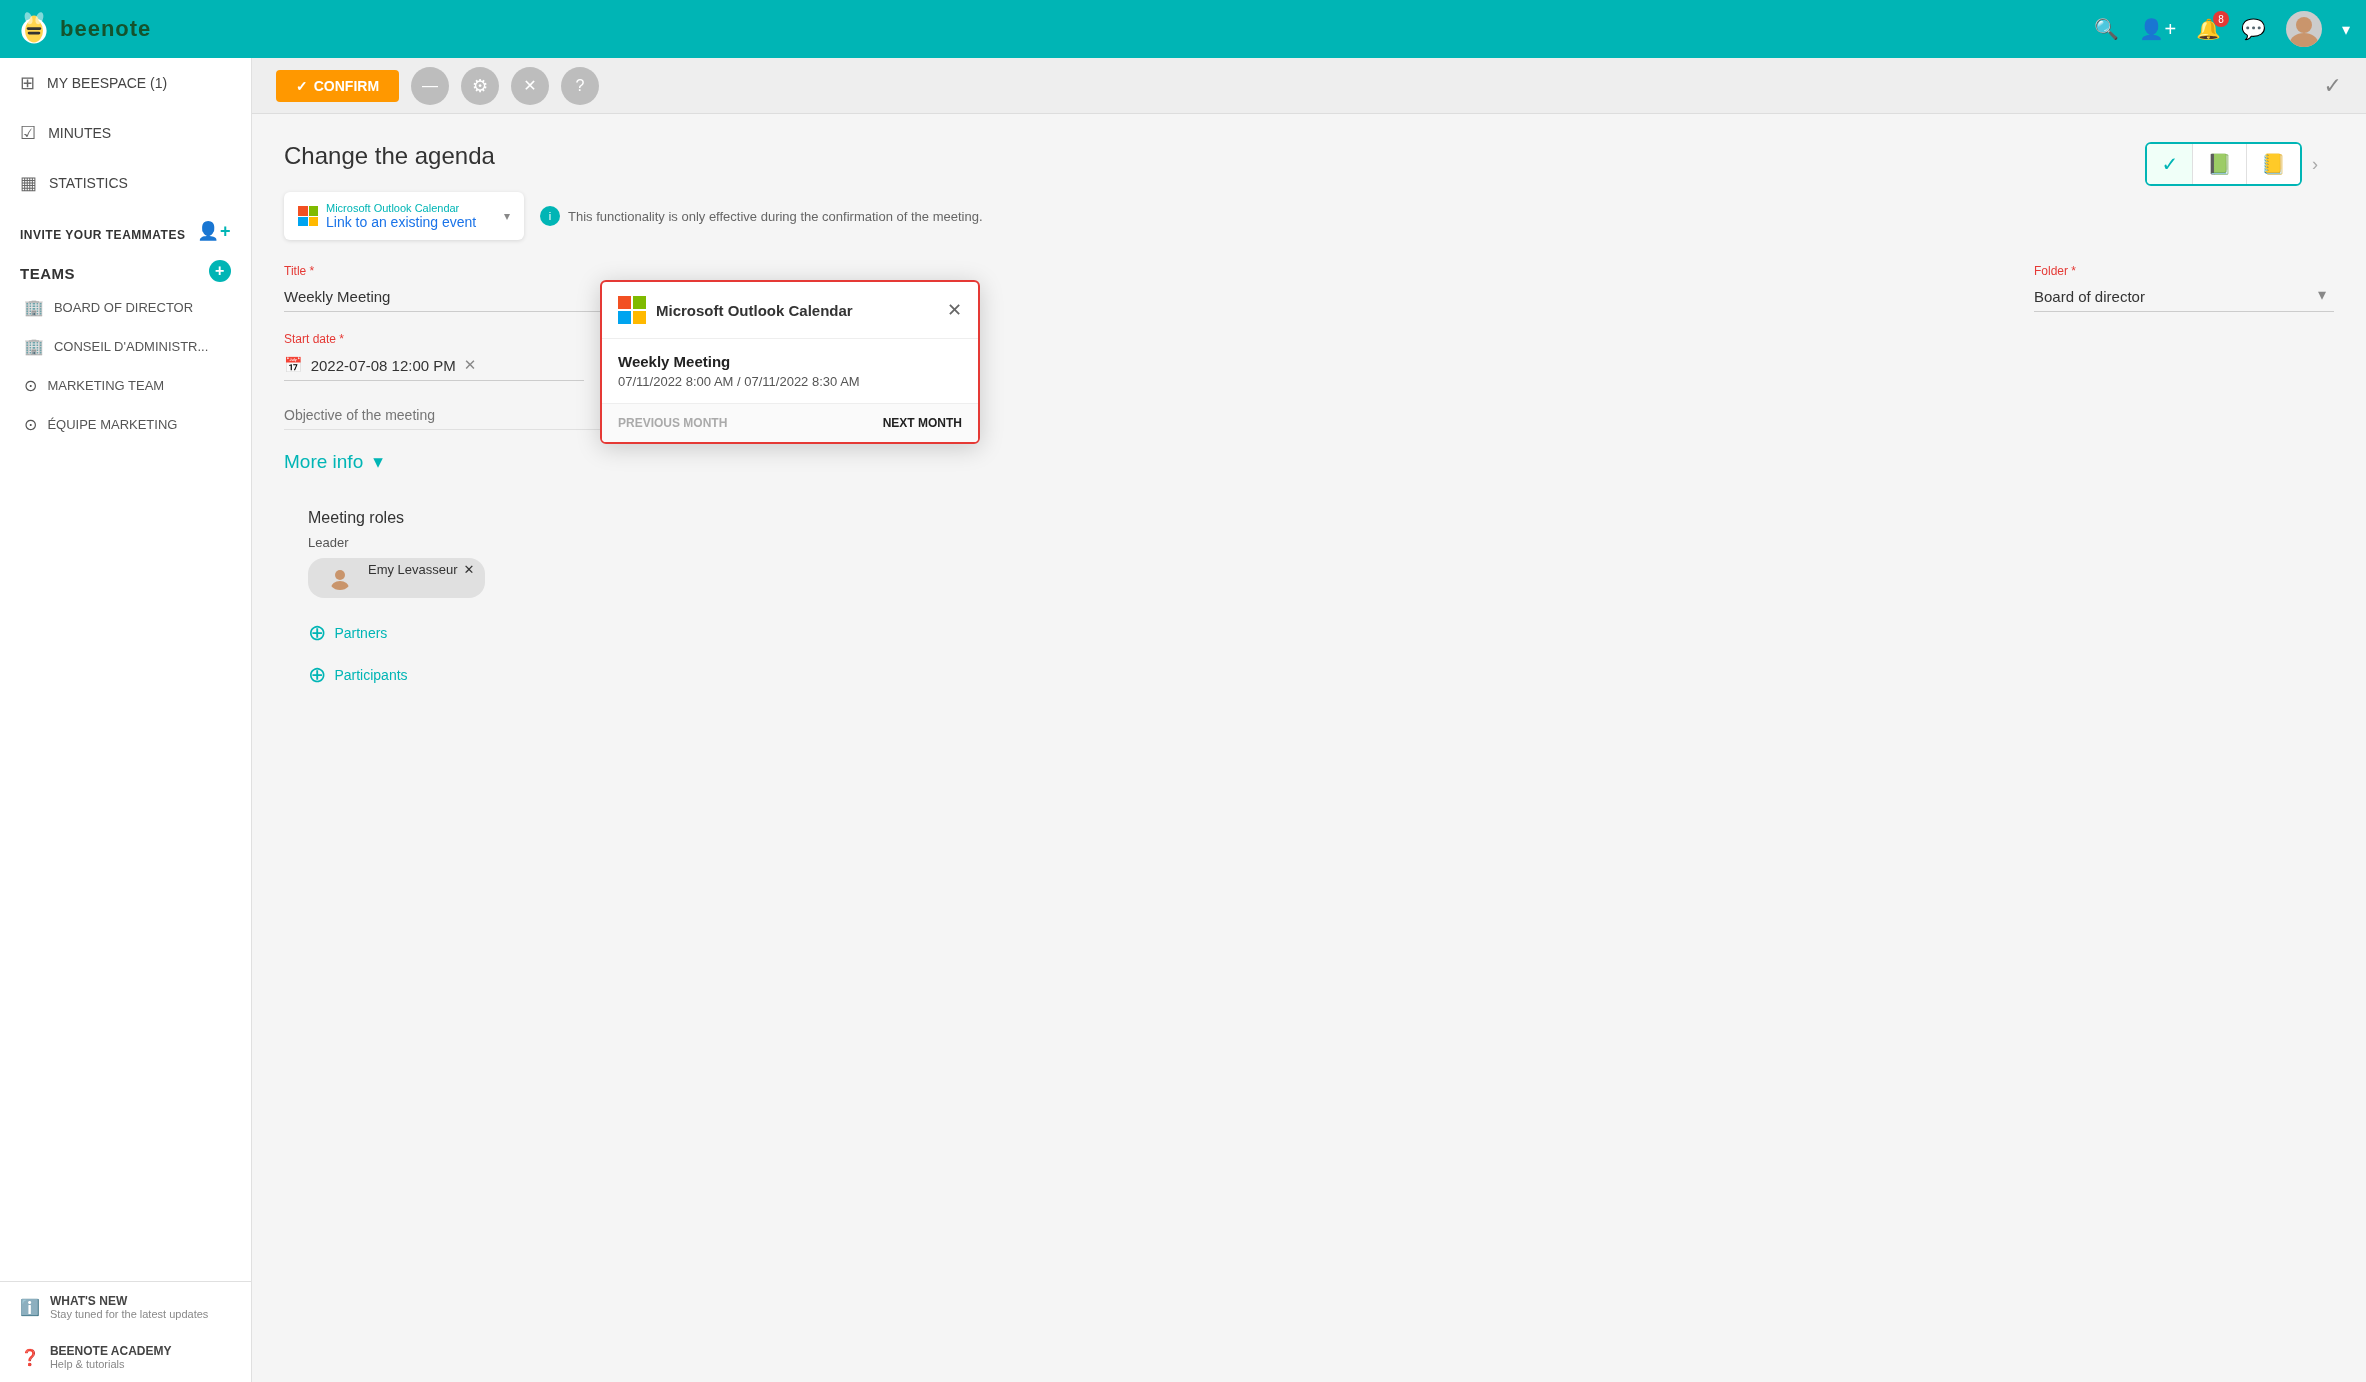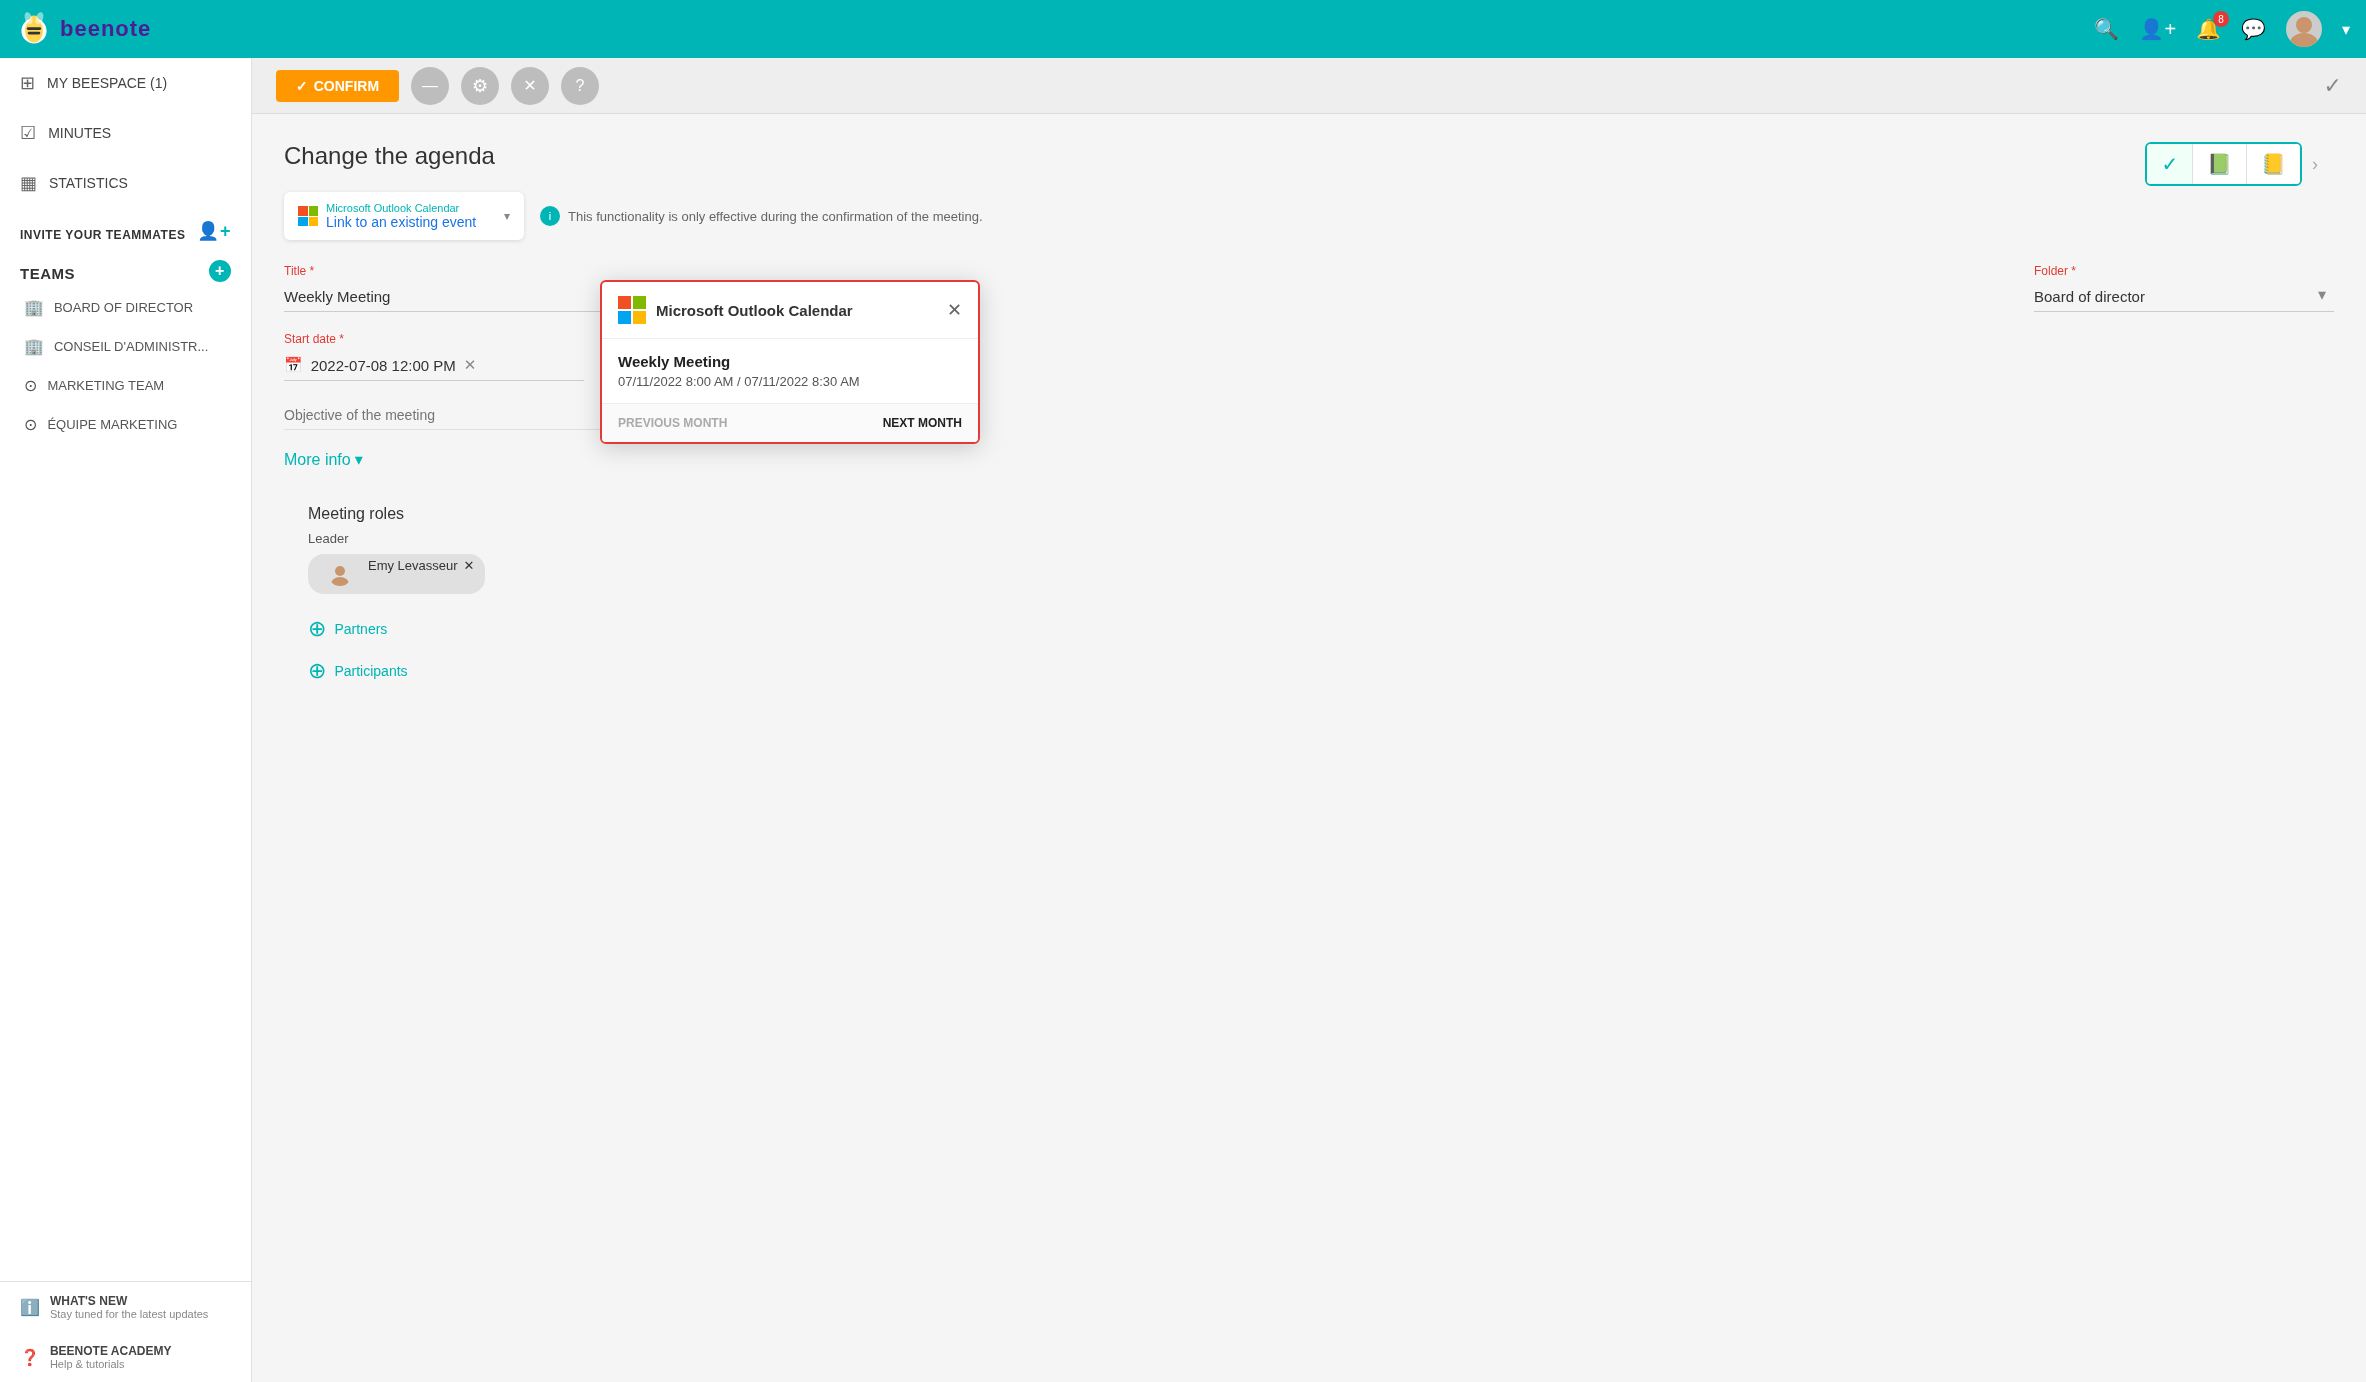--- a/index.html
+++ b/index.html
@@ -10,21 +10,21 @@
       background: #00b5b5;
       height: 58px;
       display: flex;
       align-items: center;
       padding: 0 16px;
       justify-content: space-between;
       position: fixed; top: 0; left: 0; right: 0; z-index: 100;
     }
     .topnav-logo { display: flex; align-items: center; gap: 8px; }
     .logo-icon { width: 36px; height: 36px; }
-    .logo-text { color: #4c1d95; font-size: 22px; font-weight: 700; letter-spacing: 1px; }
+    .logo-text { color: #14532d; font-size: 22px; font-weight: 700; letter-spacing: 1px; }
     .topnav-right { display: flex; align-items: center; gap: 20px; }
     .topnav-icon { color: white; font-size: 20px; cursor: pointer; position: relative; }
     .badge {
       position: absolute; top: -6px; right: -8px;
       background: #e53935; color: white; border-radius: 50%;
       width: 16px; height: 16px; font-size: 10px;
       display: flex; align-items: center; justify-content: center;
     }
     .avatar { width: 36px; height: 36px; border-radius: 50%; background: #ccc; overflow: hidden; cursor: pointer; }
 
@@ -151,22 +151,22 @@
       appearance: none; cursor: pointer;
     }
     .form-group-folder { position: relative; }
     .folder-arrow { position: absolute; right: 8px; bottom: 8px; color: #888; }
     .objective-input {
       border: none; border-bottom: 1px solid #e0e0e0;
       padding: 6px 0; font-size: 14px; color: #aaa;
       background: transparent; outline: none; min-width: 500px;
     }
     .more-info-btn {
-      color: #00b5b5; font-size: 16px; cursor: pointer;
-      display: flex; align-items: center; gap: 4px; background: none; border: none;
+      color: #00b5b5; font-size: 19px; cursor: pointer;
+      display: flex; align-items: center; gap: 10px; background: none; border: none;
     }
 
     
     .meeting-roles-section {
       background: #f5f5f5; border-radius: 4px;
       padding: 16px 24px; margin-top: 20px;
     }
     .meeting-roles-title { font-size: 16px; color: #333; font-weight: 400; margin-bottom: 8px; }
     .role-label { font-size: 13px; color: #555; font-weight: 500; margin-bottom: 8px; }
     .role-user-chip {

